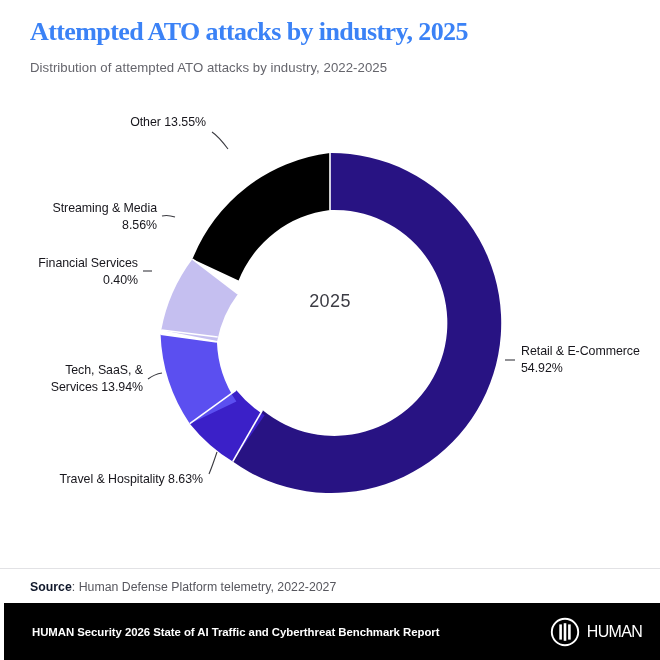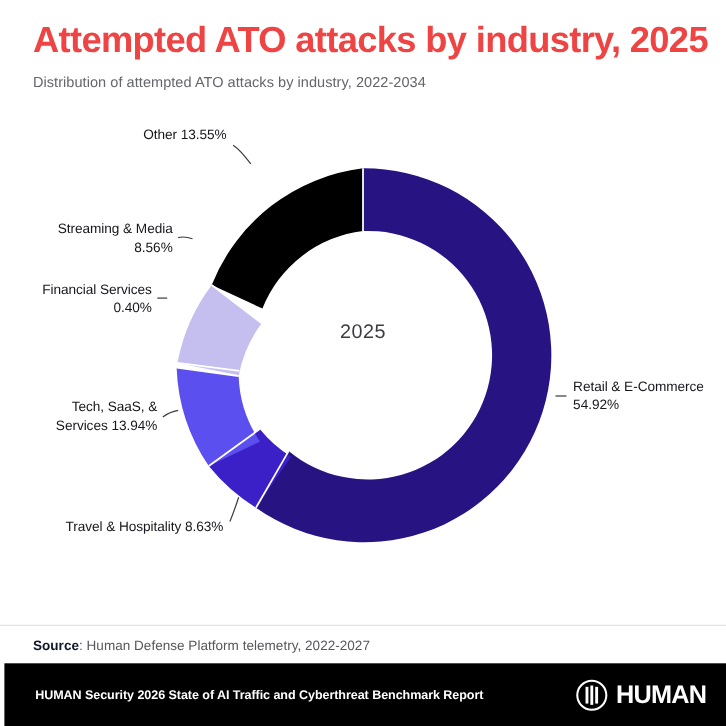--- a/index.html
+++ b/index.html
@@ -24,27 +24,28 @@
 
   
   .header {
     position: absolute;
     left: 0; top: 0;
     width: 660px;
     padding: 18px 30px 0 30px;
     box-sizing: border-box;
   }
   .chart-title {
-    font-size: 33px;
+    font-size: 26px;
     font-weight: bold;
-    color: #ef4444;
+    color: #3b82f6;
     letter-spacing: -0.6px;
     line-height: 1.1;
     margin: 0;
     white-space: nowrap;
+    font-family: Liberation Serif, serif;
   }
   .chart-subtitle {
     font-size: 13.2px;
     color: #65656c;
     margin: 13px 0 0 0;
     letter-spacing: 0.05px;
     line-height: 1.2;
   }
 
   
@@ -128,34 +129,34 @@
   .brand {
     display: flex;
     align-items: center;
     gap: 7px;
   }
   .brand-mark {
     display: block;
   }
   .brand-name {
     color: #ffffff;
-    font-size: 23px;
-    font-weight: bold;
+    font-size: 16px;
+    font-weight: normal;
     letter-spacing: -0.7px;
     line-height: 1;
   }
 </style>
 </head>
 <body>
 
 <div class="page">
 
   <div class="header">
     <div class="chart-title">Attempted ATO attacks by industry, 2025</div>
-    <div class="chart-subtitle">Distribution of attempted ATO attacks by industry, 2022-2034</div>
+    <div class="chart-subtitle">Distribution of attempted ATO attacks by industry, 2022-2025</div>
   </div>
 
   <div class="chart-wrap">
     <svg class="chart-svg" width="660" height="430" viewBox="0 0 660 430">
 
       <path d="M 330 41 A 170 170 0 1 1 232.70 349.54 L 262.42 298.07 A 113 113 0 1 0 330 98 Z" fill="#281383"></path>
 
       <path d="M 232.70 349.54 A 170 170 0 0 1 189.79 311.66 L 236.12 278.10 A 113 113 0 0 0 264.64 303.29 Z" fill="#3b20c8"></path>
 
       <path d="M 189.79 311.66 A 170 170 0 0 1 160.56 222.26 L 216.94 229.98 A 113 113 0 0 0 236.37 289.40 Z" fill="#5b4ff0"></path>

